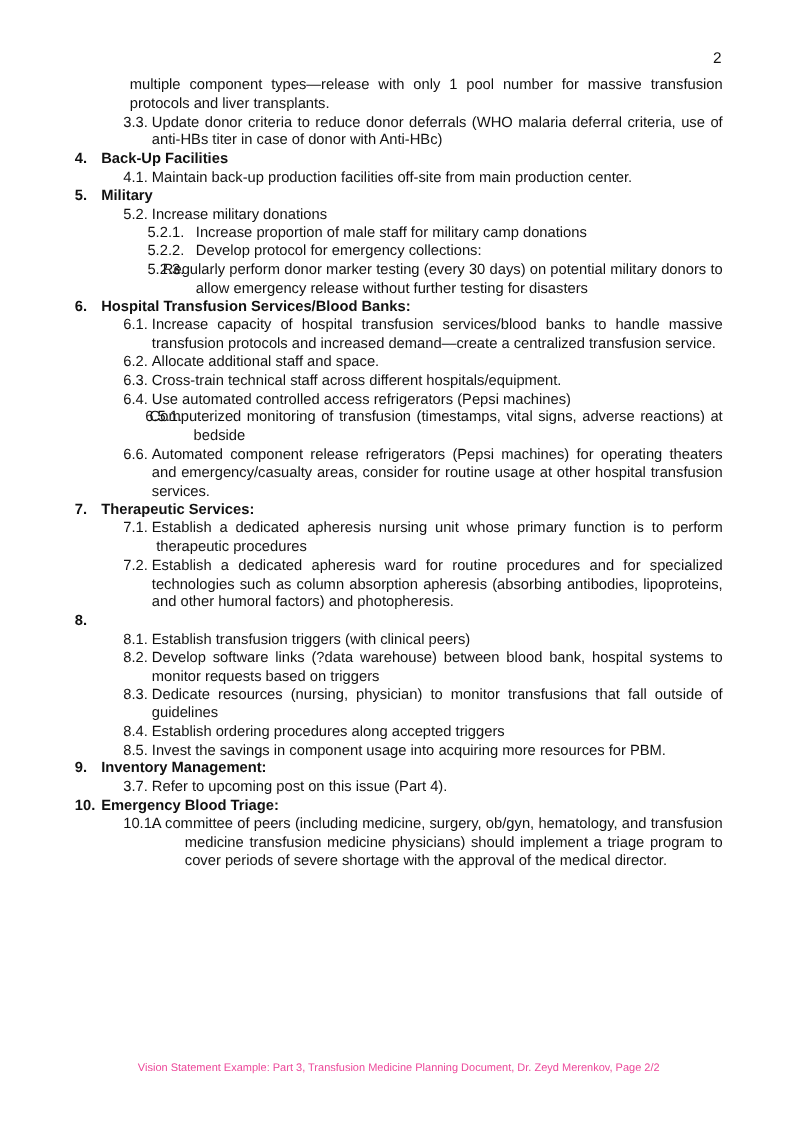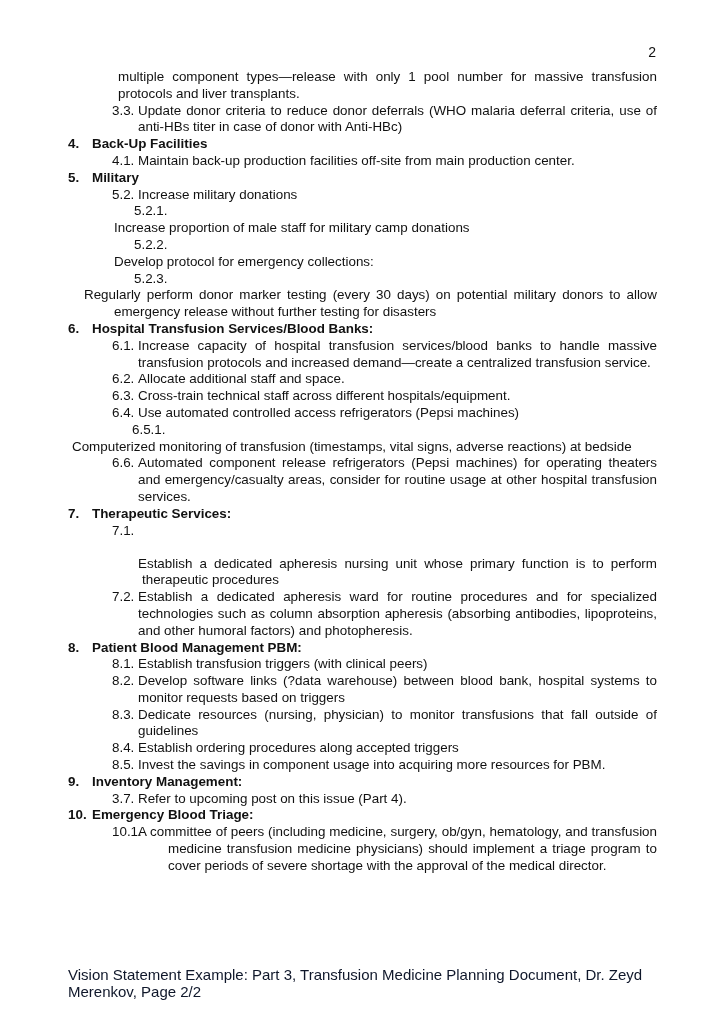--- a/index.html
+++ b/index.html
@@ -7,26 +7,26 @@
          font-family: "Liberation Sans", sans-serif; color: #111111; font-size: 13.4px; }
   .page-num { position: absolute; right: 68px; top: 44px; font-size: 14px; }
   .content { position: absolute; left: 68px; top: 69px; width: 589px; }
   .line { line-height: 16.8px; }
   .sec { display: flex; font-weight: bold; }
   .sec .num { width: 24px; flex: none; }
   .item { display: flex; text-align: justify; }
   .item .num { flex: none; margin-left: 20px; }
   .lvl1 { padding-left: 24px; }
   .lvl1 .num { width: 26px; }
-  .lvl2 { padding-left: 46px; flex-direction: column; }
+  .lvl2 { padding-left: 46px; }
   .lvl2 .num { width: 44px; }
   .lvl2 .txt { text-indent: 0; }
   .txt { flex: 1; text-align: justify; }
   .cont { padding-left: 50px; text-align: justify; }
-  .footer { position: absolute; left: 68px; top: 966px; width: 589px; font-size: 15px; color: #0f172a; }
+  .footer { position: absolute; left: 68px; top: 966px; width: 589px; font-size: 10px; text-align: center; color: #ec4899; }
   .tab101 .num { width: 56px; }
 </style>
 </head>
 <body>
 
 <div class="page-num">2</div>
 
 <div class="content">
 
   <div class="line cont">multiple component types—release with only 1 pool number for massive transfusion protocols and liver transplants.</div>
@@ -94,30 +94,29 @@
     <span class="num">6.6.</span>
     <span class="txt">Automated component release refrigerators (Pepsi machines) for operating theaters and emergency/casualty areas, consider for routine usage at other hospital transfusion services.</span>
   </div>
 
   <div class="line sec">
     <span class="num">7.</span>
     <span>Therapeutic Services:</span>
   </div>
   <div class="line item lvl1">
     <span class="num" style="width:30px;">7.1.</span>
-    <span class="txt" style="margin-left:-4px;padding-left:4px;text-indent:-4px;margin-top:33px;">Establish a dedicated apheresis nursing unit whose primary function is to perform therapeutic procedures</span>
+    <span class="txt" style="margin-left:-4px;padding-left:4px;text-indent:-4px;">Establish a dedicated apheresis nursing unit whose primary function is to perform therapeutic procedures</span>
   </div>
   <div class="line item lvl1">
     <span class="num">7.2.</span>
     <span class="txt">Establish a dedicated apheresis ward for routine procedures and for specialized technologies such as column absorption apheresis (absorbing antibodies, lipoproteins, and other humoral factors) and photopheresis.</span>
   </div>
 
   <div class="line sec">
     <span class="num">8.</span>
-    <span>Patient Blood Management PBM:</span>
   </div>
   <div class="line item lvl1">
     <span class="num">8.1.</span>
     <span class="txt">Establish transfusion triggers (with clinical peers)</span>
   </div>
   <div class="line item lvl1">
     <span class="num">8.2.</span>
     <span class="txt">Develop software links (?data warehouse) between blood bank, hospital systems to monitor requests based on triggers</span>
   </div>
   <div class="line item lvl1">

